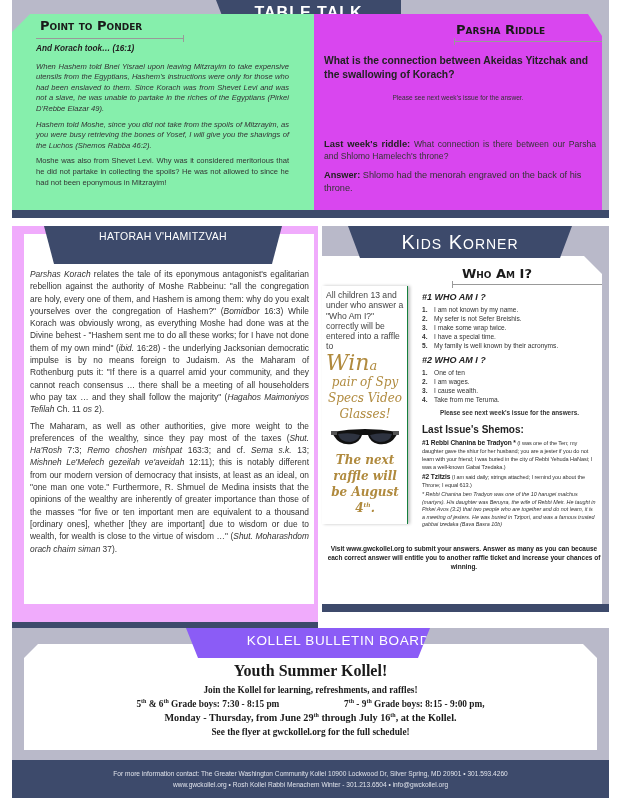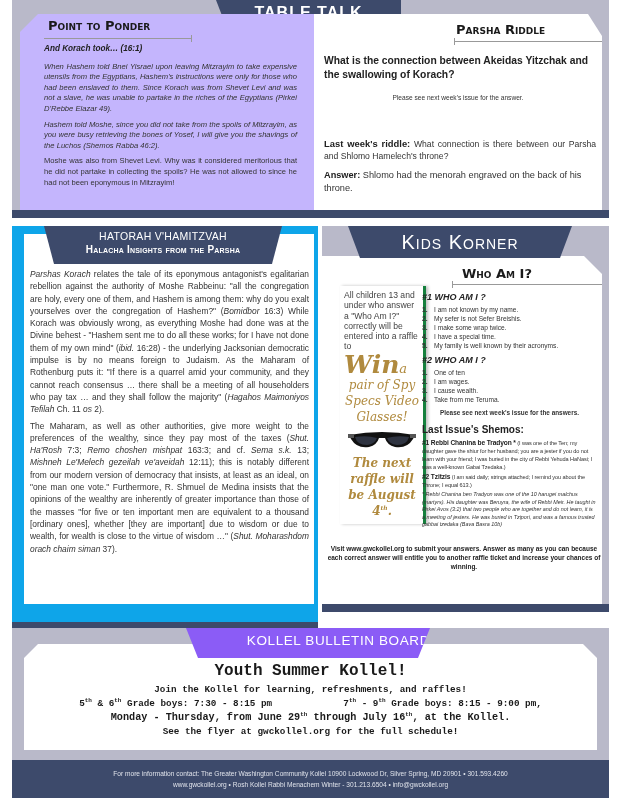--- a/index.html
+++ b/index.html
@@ -6,43 +6,43 @@
   html, body { width: 618px; height: 800px; background: #ffffff; overflow: hidden; }
   body { font-family: "Liberation Sans", sans-serif; color: #222; position: relative; }
 
   
   #top { position: absolute; left: 12px; top: 0; width: 597px; height: 218px; background: #b9b9c9; }
   #top .bottombar { position: absolute; left: 0; bottom: 0; width: 100%; height: 8px; background: #3d4a6b; }
   #table-talk-banner { position: absolute; left: 204px; top: 0; width: 185px; height: 26px; background: #3d4a6b;
       color: #fff; font-weight: bold; font-size: 16px; letter-spacing: 1px; text-align: center; line-height: 26px;
       clip-path: polygon(0 0, 100% 0, 100% 100%, 10px 100%); }
 
-  #ponder { position: absolute; left: 8px; top: 14px; width: 305px; height: 196px; background: #c4b5fd;
+  #ponder { position: absolute; left: 0; top: 14px; width: 305px; height: 196px; background: #86efac;
       clip-path: polygon(18px 0, 100% 0, 100% 100%, 0 100%, 0 18px); }
   .sect-title { font-family: "DejaVu Sans", sans-serif; font-weight: bold; font-variant: small-caps; font-size: 13px; color: #1a1a1a; }
   #ponder .sect-title { position: absolute; left: 28px; top: 4px; }
   #ponder .rule { position: absolute; left: 24px; top: 24px; width: 148px; height: 1px; background: #999; }
   #ponder .rule::after { content: ""; position: absolute; right: 0; top: -3px; width: 1px; height: 7px; background: #999; }
   #ponder .body { position: absolute; left: 24px; top: 30px; width: 253px; font-size: 7.6px; line-height: 10.6px; text-align: justify; color: #333; }
   #ponder .body p { margin-bottom: 5px; }
   #ponder .lead { font-weight: bold; font-style: italic; font-size: 8.2px; margin-bottom: 7px !important; color:#222; }
 
-  #riddle { position: absolute; left: 302px; top: 14px; width: 288px; height: 196px; background: #ffffff;
+  #riddle { position: absolute; left: 302px; top: 14px; width: 288px; height: 196px; background: #d946ef;
       clip-path: polygon(0 0, calc(100% - 14px) 0, 100% 22px, 100% 100%, 0 100%); }
   #riddle .sect-title { position: absolute; left: 142px; top: 8px; }
   #riddle .rule { position: absolute; left: 140px; top: 27px; width: 148px; height: 1px; background: #999; }
   #riddle .rule::before { content: ""; position: absolute; left: 0; top: -3px; width: 1px; height: 7px; background: #999; }
   #riddle .q { position: absolute; left: 10px; top: 40px; width: 272px; font-size: 10.3px; font-weight: bold; line-height: 14px; color: #222; }
   #riddle .note { position: absolute; left: 0; top: 80px; width: 100%; text-align: center; font-size: 6.6px; color: #333; }
   #riddle .last { position: absolute; left: 10px; top: 124px; width: 272px; font-size: 8.6px; line-height: 12px; text-align: justify; color:#333; }
   #riddle .ans { position: absolute; left: 10px; top: 155px; width: 272px; font-size: 9.2px; line-height: 13px; color:#333; }
   b.k { color: #222; }
 
   
-  #halacha { position: absolute; left: 12px; top: 226px; width: 306px; height: 404px; background: #0ea5e9; padding-left: 10px; }
+  #halacha { position: absolute; left: 12px; top: 226px; width: 306px; height: 404px; background: #f0abfc; padding-left: 10px; }
   #halacha .bottombar { position: absolute; left: 0; bottom: 0; width: 100%; height: 8px; background: #3d4a6b; }
   #halacha .inner { position: absolute; left: 12px; top: 8px; width: 290px; height: 370px; background: #fff; }
   #halacha-banner { position: absolute; left: 32px; top: 0; width: 238px; height: 38px; background: #3d4a6b; color: #fff;
       text-align: center; clip-path: polygon(0 0, 100% 0, calc(100% - 10px) 100%, 10px 100%); }
   #halacha-banner .t1 { font-size: 10.5px; padding-top: 4px; letter-spacing: .3px; }
   #halacha-banner .t2 { font-size: 10px; font-variant: small-caps; font-weight: bold; letter-spacing: .2px; margin-top: 2px; }
   #halacha .body { position: absolute; left: 18px; top: 42px; width: 279px; font-size: 8.4px; line-height: 12.3px; text-align: justify; color: #333; }
   #halacha .body p { margin-bottom: 4px; }
   #halacha .presenter { position: absolute; left: 0; top: 353px; width: 100%; text-align: center; font-family: "DejaVu Sans", sans-serif;
       font-size: 8px; font-variant: small-caps; font-weight: bold; color: #222; letter-spacing: .1px; }
@@ -52,25 +52,25 @@
   #kids .bottombar { position: absolute; left: 0; bottom: 0; width: 100%; height: 8px; background: #3d4a6b; }
   #kids .inner { position: absolute; left: 0; top: 30px; width: 280px; height: 348px; background: #fff;
       clip-path: polygon(0 0, calc(100% - 18px) 0, 100% 18px, 100% 100%, 0 100%); }
   #kids-banner { position: absolute; left: 26px; top: 0; width: 224px; height: 32px; background: #3d4a6b; color: #fff; text-align: center;
       font-size: 20px; font-variant: small-caps; letter-spacing: 1px; line-height: 32px;
       clip-path: polygon(0 0, 100% 0, calc(100% - 12px) 100%, 12px 100%); }
   #kids .sect-title { position: absolute; left: 140px; top: 40px; }
   #kids .rule { position: absolute; left: 130px; top: 58px; width: 150px; height: 1px; background: #999; }
   #kids .rule::before { content: ""; position: absolute; left: 0; top: -3px; width: 1px; height: 7px; background: #999; }
 
-  #raffle { position: absolute; left: 18px; top: 60px; width: 86px; height: 238px; background: #fff; box-shadow: 2px 0 3px rgba(0,0,0,.25);
-      border-right: 3px solid #15803d; padding: 4px 3px 0 4px; }
+  #raffle { position: absolute; left: 0; top: 60px; width: 86px; height: 238px; background: #fff; box-shadow: 2px 0 3px rgba(0,0,0,.25);
+      border-right: 1px solid #15803d; padding: 4px 3px 0 4px; }
   #raffle .intro { font-size: 8.6px; line-height: 10.3px; color: #444; }
   #raffle .win { font-family: "DejaVu Serif", serif; font-style: italic; color: #b08a3e; line-height: 1; }
-  #raffle .win .w { font-size: 25px; font-weight: bold; }
+  #raffle .win .w { font-size: 22px; font-weight: normal; }
   #raffle .win .a { font-size: 13px; }
   #raffle .gold { font-family: "DejaVu Serif", serif; font-style: italic; color: #b08a3e; text-align: center; font-size: 12px; line-height: 16px; }
   #glasses { display: block; margin: 4px auto 4px auto; }
 
   #whoami { position: absolute; left: 100px; top: 64px; width: 175px; font-size: 6.6px; color: #333; }
   #whoami h4 { font-style: italic; font-weight: bold; font-size: 9px; color: #222; margin: 2px 0 3px; }
   #whoami ol { list-style: none; }
   #whoami li { line-height: 9px; }
   #whoami li .num { display: inline-block; width: 12px; font-weight: bold; }
   #whoami .note { text-align: center; font-weight: bold; font-size: 6.4px; margin: 5px 0 8px; }
@@ -80,21 +80,21 @@
   #whoami .fn { font-style: italic; font-size: 5.4px; line-height: 7.6px; }
   #kids .visit { position: absolute; left: 4px; top: 318px; width: 276px; text-align: center; font-size: 6.5px; font-weight: bold; line-height: 9px; color: #222; }
 
   
   #bulletin { position: absolute; left: 12px; top: 628px; width: 597px; height: 170px; background: #b9b9c9; }
   #bulletin .inner { position: absolute; left: 12px; top: 16px; width: 573px; height: 80px; background: #fff;
       clip-path: polygon(14px 0, calc(100% - 14px) 0, 100% 14px, 100% 100%, 0 100%, 0 14px); }
   #bulletin .inner-full { position: absolute; left: 12px; top: 30px; width: 573px; height: 92px; background: #fff; }
   #bb-banner { position: absolute; left: 174px; top: 0; width: 244px; height: 30px; background: #8b5cf6; color: #fff; text-align: right;
       font-size: 13.5px; letter-spacing: .6px; line-height: 26px; clip-path: polygon(0 0, 100% 0, calc(100% - 12px) 100%, 12px 100%); }
-  #bb-content { position: absolute; left: 0; top: 34px; width: 100%; text-align: center; font-family: Liberation Mono, monospace; font-weight: bold; color: #1a1a1a; }
+  #bb-content { position: absolute; left: 0; top: 34px; width: 100%; text-align: center; font-family: Liberation Serif, serif; font-weight: bold; color: #1a1a1a; }
   #bb-content .title { font-size: 16px; margin-bottom: 3px; }
   #bb-content .l { font-size: 9.3px; line-height: 14px; }
   #bb-content .l.big { font-size: 10.2px; }
   #bb-content .gap { display: inline-block; width: 60px; }
   sup { font-size: 6px; vertical-align: super; line-height: 0; }
   #footer { position: absolute; left: 0; bottom: 0; width: 100%; height: 38px; background: #3d4a6b; color: #dfe2ea; text-align: center;
       font-size: 6.6px; line-height: 11px; padding-top: 8px; }
 </style>
 </head>
 <body>
@@ -121,21 +121,20 @@
     <div class="last"><b class="k" style="font-size:9.4px">Last week's riddle:</b><span> What connection is there between our Parsha and Shlomo Hamelech's throne?</span></div>
     <div class="ans"><b class="k">Answer:</b><span> Shlomo had the menorah engraved on the back of his throne.</span></div>
   </div>
   <div class="bottombar"></div>
 </section>
 
 <section id="halacha">
   <div class="inner"></div>
   <div id="halacha-banner">
     <div class="t1">HATORAH V'HAMITZVAH</div>
-    <div class="t2">Halacha Insights from the Parsha</div>
   </div>
   <div class="body">
     <p><i>Parshas Korach</i><span> relates the tale of its eponymous antagonist's egalitarian rebellion against the authority of Moshe Rabbeinu: "all the congregation are holy, every one of them, and Hashem is among them: why do you exalt yourselves over the congregation of Hashem?" (</span><i>Bomidbor</i><span> 16:3) While Korach was obviously wrong, as everything Moshe had done was at the Divine behest - "Hashem sent me to do all these works; for I have not done them of my own mind" (</span><i>ibid.</i><span> 16:28) - the underlying Jacksonian democratic impulse is by no means foreign to Judaism. As the Maharam of Rothenburg puts it: "If there is a quarrel amid your community, and they cannot reach consensus … there shall be a meeting of all householders who pay tax … and they shall follow the majority" (</span><i>Hagahos Maimoniyos Tefilah</i><span> Ch. 11 </span><i>os</i><span> 2).</span></p>
     <p><span>The Maharam, as well as other authorities, give more weight to the preferences of the wealthy, since they pay most of the taxes (</span><i>Shut. Ha'Rosh</i><span> 7:3; </span><i>Remo choshen mishpat</i><span> 163:3; and cf. </span><i>Sema s.k.</i><span> 13; </span><i>Mishneh Le'Melech gezeilah ve'aveidah</i><span> 12:11); this is notably different from our modern version of democracy that insists, at least as an ideal, on "one man one vote." Furthermore, R. Shmuel de Medina insists that the opinions of the wealthy are inherently of greater importance than those of the masses "for five or ten important men are equivalent to a thousand [ordinary ones], whether [they are important] due to wisdom or due to wealth, for wealth is close to the virtue of wisdom …" (</span><i>Shut. Moharashdom orach chaim siman</i><span> 37).</span></p>
   </div>
   <div class="bottombar"></div>
 </section>
 
 <section id="kids">
   <div class="inner"></div>

